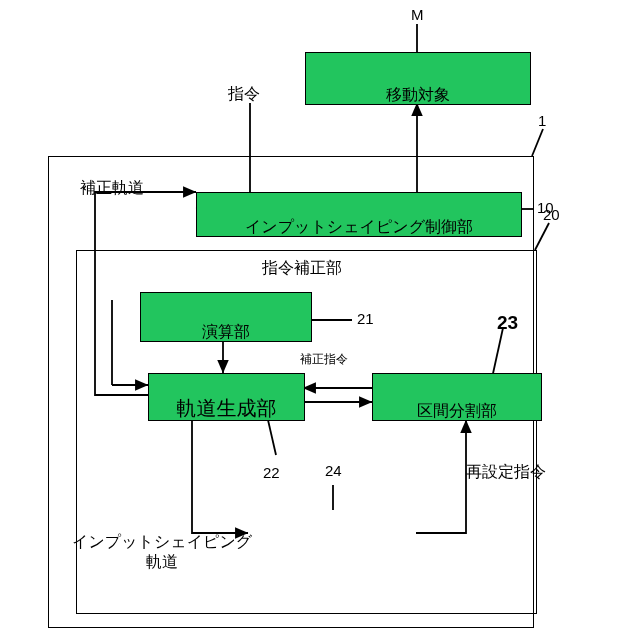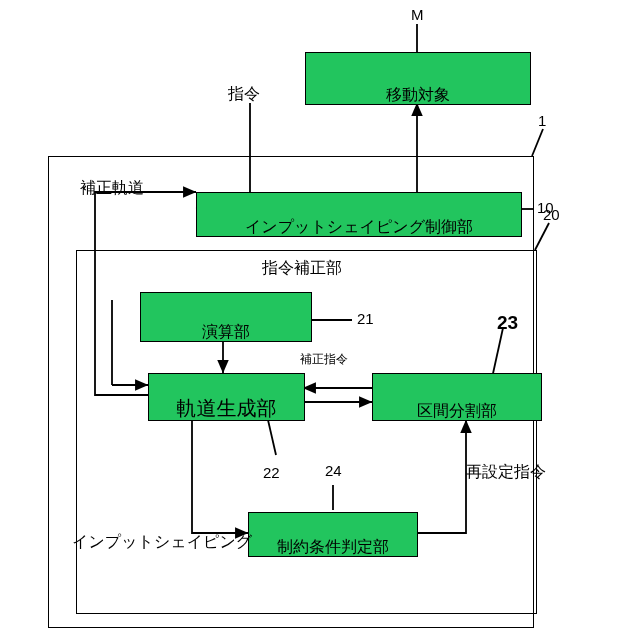--- a/index.html
+++ b/index.html
@@ -80,36 +80,34 @@
   </div>
 
   <div class="box" style="left:148px;top:373px;width:155px;height:46px;font-size:20px;">
     <span>軌道生成部</span>
   </div>
 
   <div class="box" style="left:372px;top:373px;width:168px;height:46px;font-size:16px;">
     <span>区間分割部</span>
   </div>
 
-  <div class="box" style="left:248px;top:512px;width:168px;height:43px;font-size:16px;">
-    <span>制約条件判定部</span>
-  </div>
 
   <div class="lbl" style="left:262px;top:258px;font-size:16px;">指令補正部</div>
 
   <div class="lbl" style="left:228px;top:84px;font-size:16px;">指令</div>
 
   <div class="lbl" style="left:80px;top:178px;font-size:16px;">補正軌道</div>
 
   <div class="lbl" style="left:300px;top:352px;font-size:12px;">補正指令</div>
 
   <div class="lbl" style="left:466px;top:462px;font-size:16px;">再設定指令</div>
 
   <div class="lbl ctr" style="left:72px;top:532px;font-size:16px;">
     <span style="display: block;">インプットシェイピング</span>
+    <span style="display: block;">軌道</span>
   </div>
 
   <div class="lbl" style="left:411px;top:6px;font-size:15px;">M</div>
   <div class="lbl" style="left:538px;top:112px;font-size:15px;">1</div>
   <div class="lbl" style="left:543px;top:206px;font-size:15px;">20</div>
   <div class="lbl" style="left:537px;top:199px;font-size:15px;">10</div>
   <div class="lbl" style="left:357px;top:310px;font-size:15px;">21</div>
   <div class="lbl" style="left:263px;top:448px;font-size:15px;margin-top:16px;">22</div>
   <div class="lbl" style="left:497px;top:311px;font-size:19px;font-weight:bold;">23</div>
   <div class="lbl" style="left:325px;top:462px;font-size:15px;text-align:right;">24</div>

